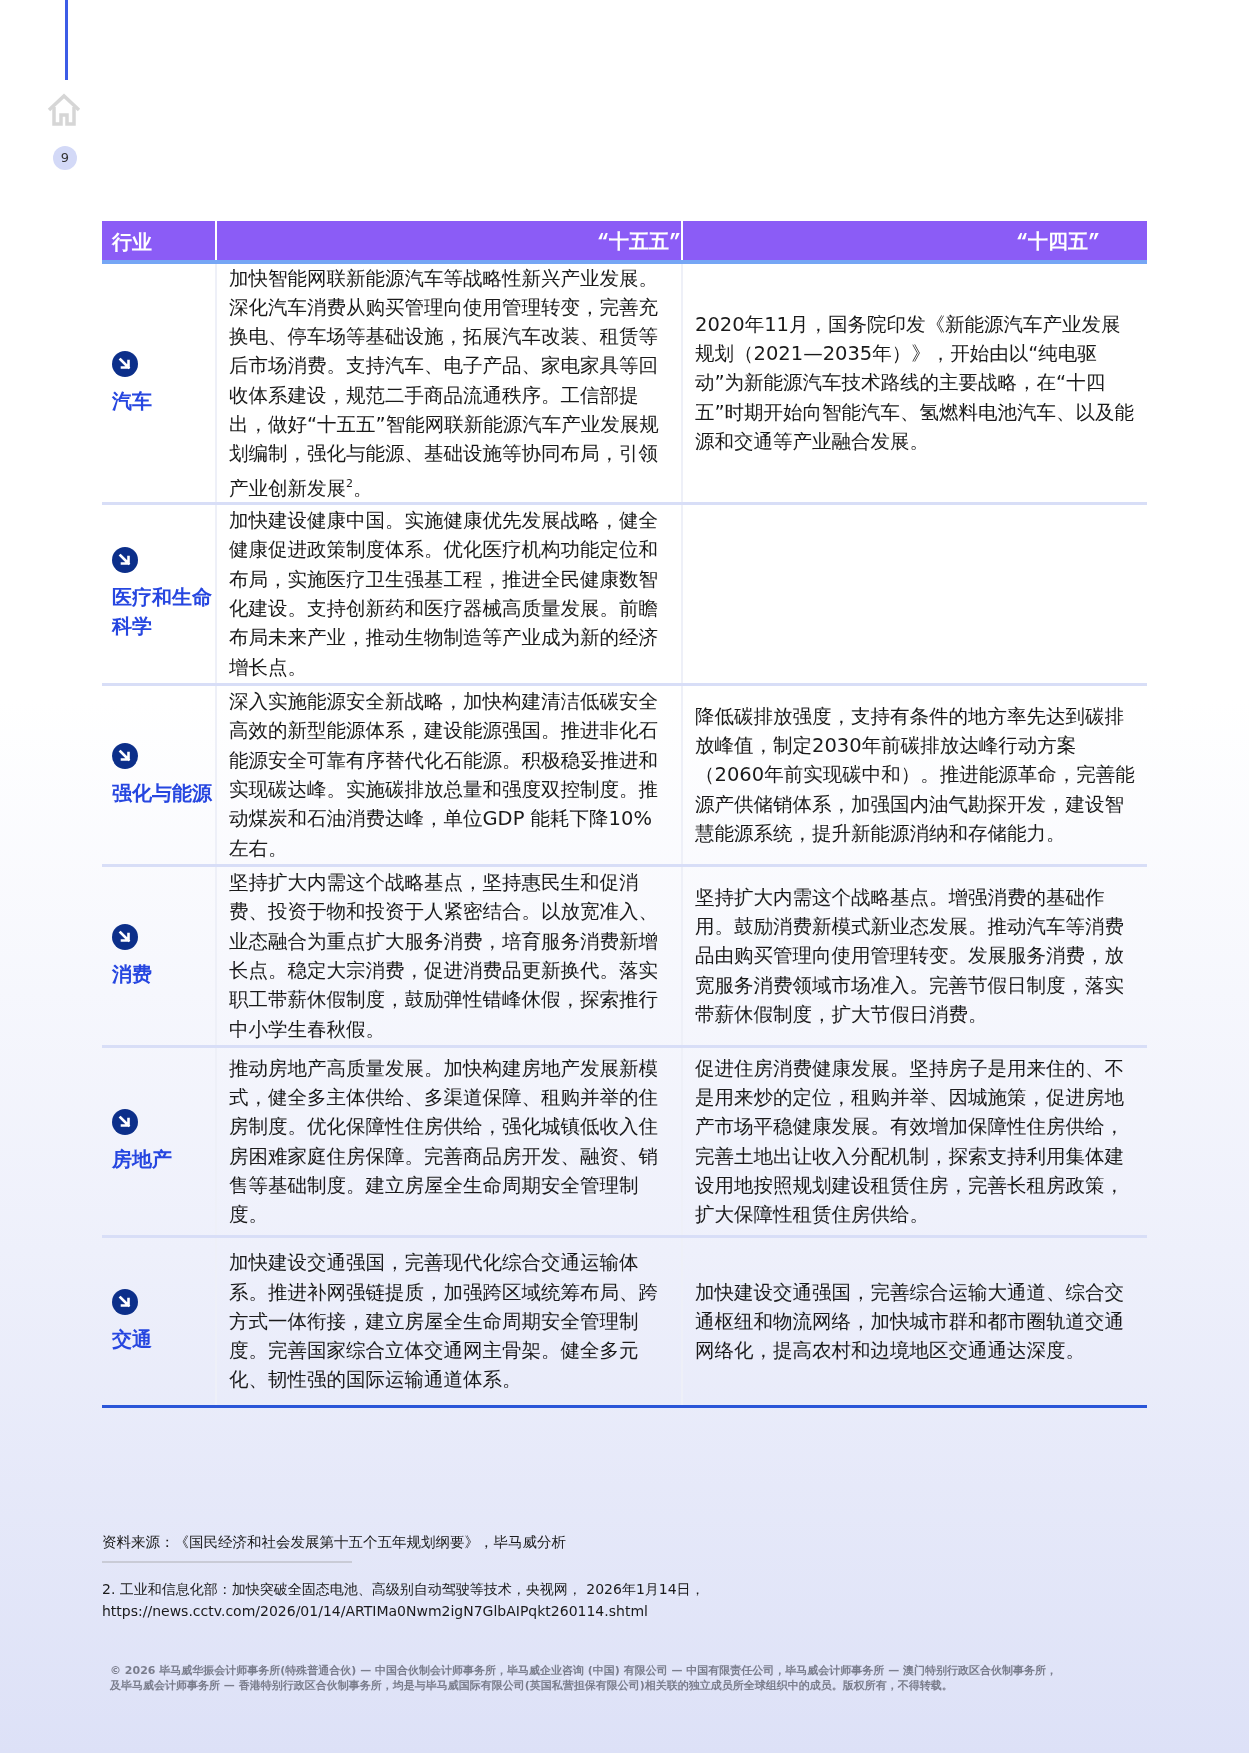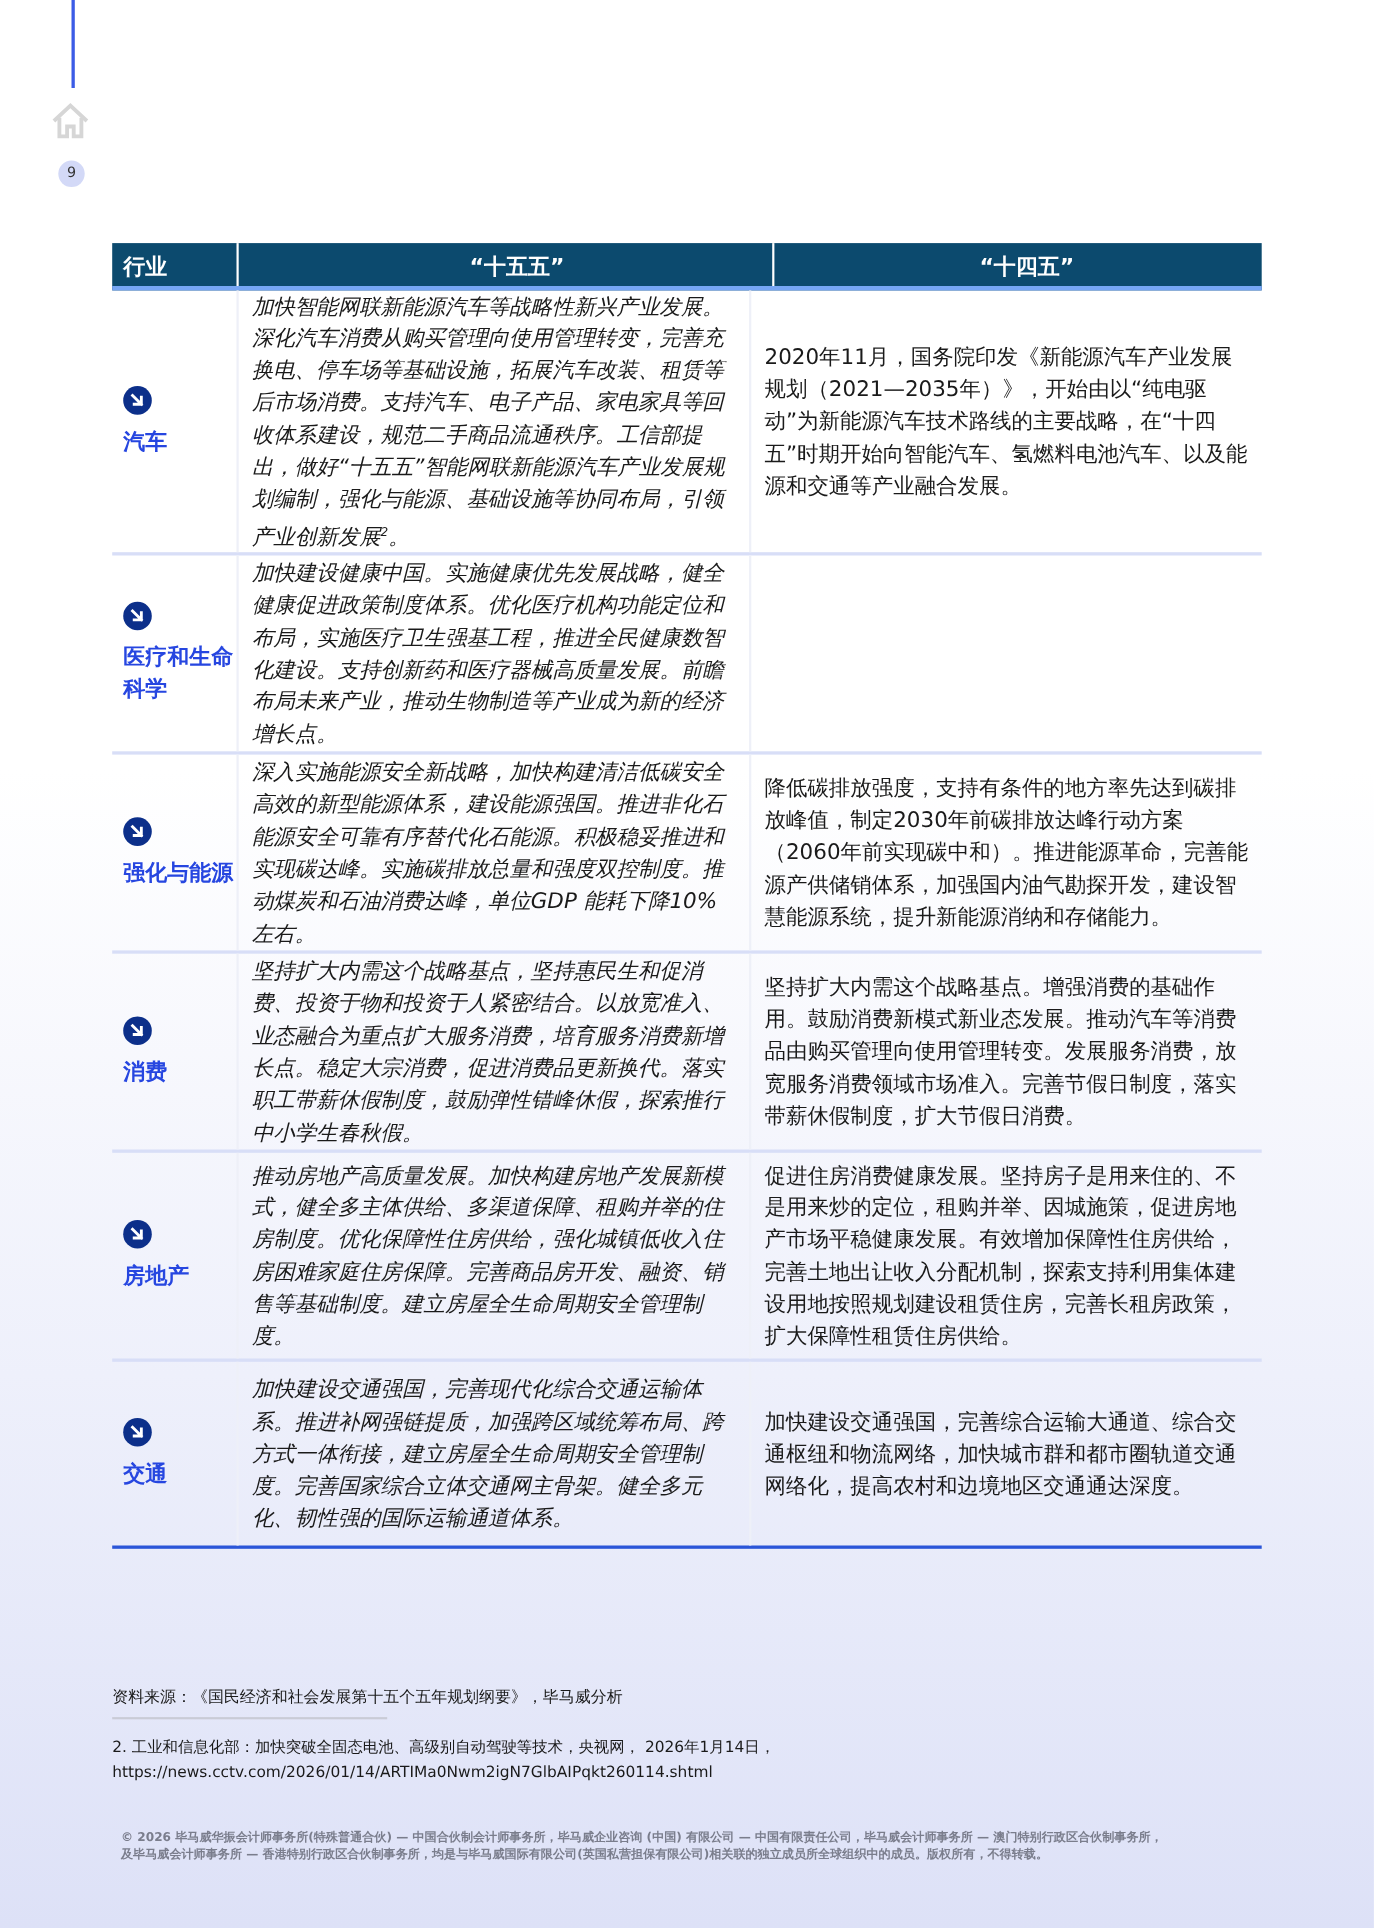--- a/index.html
+++ b/index.html
@@ -18,54 +18,53 @@
     .home-icon { position: absolute; left: 46px; top: 93px; width: 36px; height: 34px; }
     .page-num {
       position: absolute; left: 53px; top: 146px; width: 24px; height: 24px;
       border-radius: 50%; background: #d3d9f7; color: #333;
       font-size: 13px; line-height: 24px; text-align: center;
     }
     .table {
       position: absolute; left: 102px; top: 221px; width: 1045px;
     }
     .thead {
-      display: flex; height: 43px; background: #0c4a6e;
+      display: flex; height: 43px; background: #8b5cf6;
       border-bottom: 4px solid #76a6f5;
-      gap: 21px;
     }
     .th {
       color: #fff; font-weight: bold; font-size: 20px; line-height: 43px;
       border-right: 2px solid #ffffff;
     }
     .th:last-child { border-right: none; }
     .c1 { width: 115px; }
     .c2 { width: 466px; }
     .c3 { width: 417px; }
     .th.c1 { padding-left: 10px; }
-    .th.c2, .th.c3 { text-align: center; }
+    .th.c2, .th.c3 { text-align: right; font-family: Liberation Mono, monospace; }
     .row {
       display: flex; border-bottom: 3px solid #d8def7;
     }
     .row:last-child { border-bottom: 3px solid #2a55d8; }
     .cell-industry {
       width: 115px; display: flex; flex-direction: column; justify-content: center;
       padding-left: 10px; border-right: 2px solid #eef0f8;
     }
     .arrow-icon {
       width: 26px; height: 26px; border-radius: 50%; background: #0c2f8a;
       display: flex; align-items: center; justify-content: center; margin-bottom: 10px;
     }
     .industry-label {
       color: #2646e0; font-weight: bold; font-size: 20px; line-height: 29px;
     }
     .cell-text {
       font-size: 19.5px; line-height: 29.3px; color: #1a1a1a;
       display: flex; align-items: center;
     }
-    .cell-text.c2 { padding: 12px 10px 12px 125px; margin-left: -115px; width: 581px; border-right: 2px solid #eef0f8; font-style: italic; }
+    .cell-text.c2 { padding: 12px 10px 12px 125px; margin-left: -115px; width: 581px; border-right: 2px solid #eef0f8; }
     .cell-text.c2 { margin-left: 0; width: 466px; padding: 12px 12px 12px 12px; }
     .cell-text.c3 { padding: 12px 12px 12px 12px; width: 464px; }
     .source {
       position: absolute; left: 102px; top: 1533px; font-size: 14.5px; color: #1a1a1a;
     }
     .source-rule {
       position: absolute; left: 102px; top: 1561px; width: 250px; height: 2px; background: #c9cbd6;
     }
     .footnote {
       position: absolute; left: 102px; top: 1578px; font-size: 14px; line-height: 22px; color: #1a1a1a;

